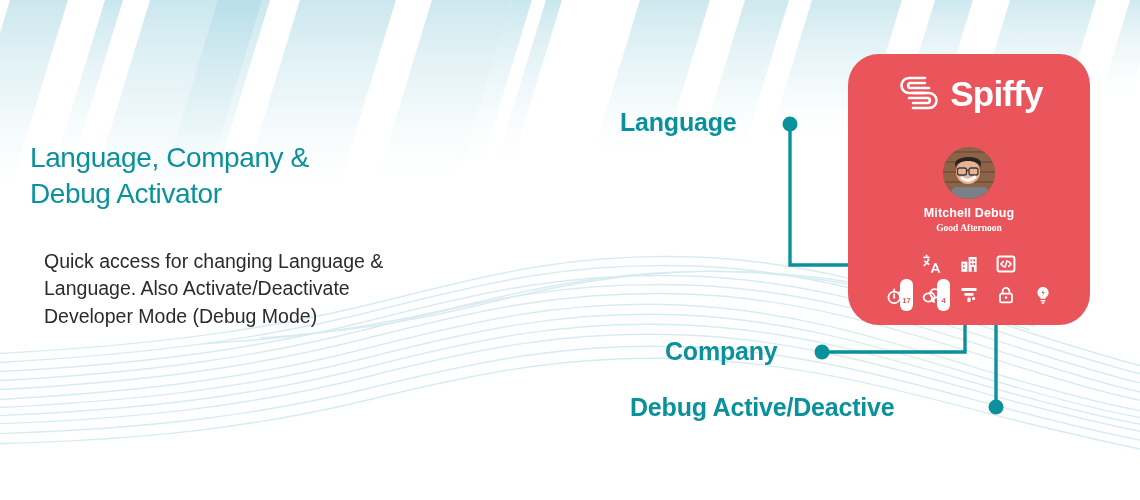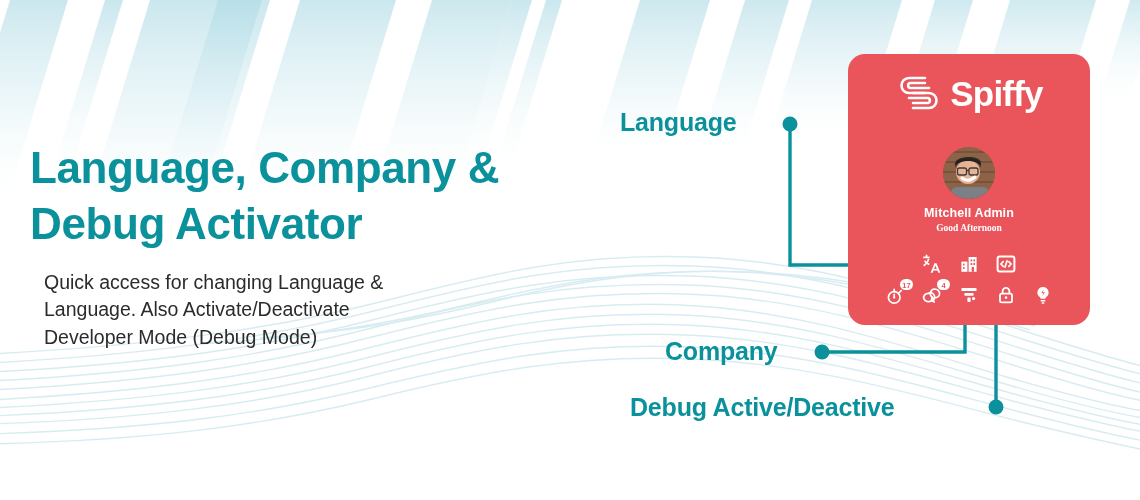--- a/index.html
+++ b/index.html
@@ -33,26 +33,26 @@
 
   
   .left-block {
     position: absolute;
     left: 30px;
     top: 140px;
     width: 520px;
     z-index: 5;
   }
   .headline {
-    font-size: 44px;
-    font-weight: 700;
+    font-size: 28px;
+    font-weight: 400;
     line-height: 1.28;
     color: #0a919c;
     letter-spacing: -0.4px;
-    margin: 0 0 16px 0;
+    margin: 0 0 36px 0;
   }
   .subtext {
     font-size: 19.5px;
     line-height: 1.42;
     color: #2b2b2b;
     margin: 14px;
     max-width: 450px;
   }
 
   
@@ -84,21 +84,21 @@
   }
 
   
   .card {
     position: absolute;
     left: 848px;
     top: 54px;
     width: 242px;
     height: 271px;
     background: #e9555b;
-    border-radius: 17px;
+    border-radius: 31px;
     z-index: 7;
     overflow: hidden;
   }
 
   .card-logo {
     position: absolute;
     left: 0; right: 0;
     top: 17px;
     display: flex;
     align-items: center;
@@ -174,21 +174,21 @@
     justify-content: center;
   }
   .card-icon svg { display: block; }
 
   .badge {
     position: absolute;
     top: -5px;
     right: -7px;
     min-width: 13px;
     height: 11px;
-    padding: 1px 2px;
+    padding: 16px 2px;
     border-radius: 6px;
     background: #ffffff;
     color: #e9555b;
     font-size: 7.5px;
     font-weight: 700;
     line-height: 11px;
     text-align: center;
     box-sizing: border-box;
   }
 </style>
@@ -316,21 +316,21 @@
           <g fill="none" stroke="#3a3a3a" stroke-width="1.3">
             <rect x="14.5" y="21" width="9" height="7" rx="2"></rect>
             <rect x="26" y="21" width="9" height="7" rx="2"></rect>
             <path d="M23.5,23.5 L26,23.5"></path>
           </g>
           <path d="M19,31 Q25,36 32,30" stroke="#ffffff" stroke-width="3" fill="none" stroke-linecap="round"></path>
         </g>
       </svg>
     </div>
 
-    <div class="user-name">Mitchell Admin</div>
+    <div class="user-name">Mitchell Debug</div>
     <div class="greeting">Good Afternoon</div>
 
     <div class="icon-row-primary">
 
       <div class="card-icon">
         <svg width="20" height="20" viewBox="0 0 20 20" xmlns="http://www.w3.org/2000/svg">
           <g fill="#ffffff">
             <path d="M1.2,2.6 h6.4 v1.6 h-6.4 z"></path>
             <path d="M3.7,0.8 h1.7 v2.2 h-1.7 z"></path>
             <path d="M5.8,4.6 c-0.6,3.0 -2.3,5.0 -4.6,6.3 l0.9,1.5 c2.6,-1.5 4.6,-3.9 5.4,-7.3 z"></path>

